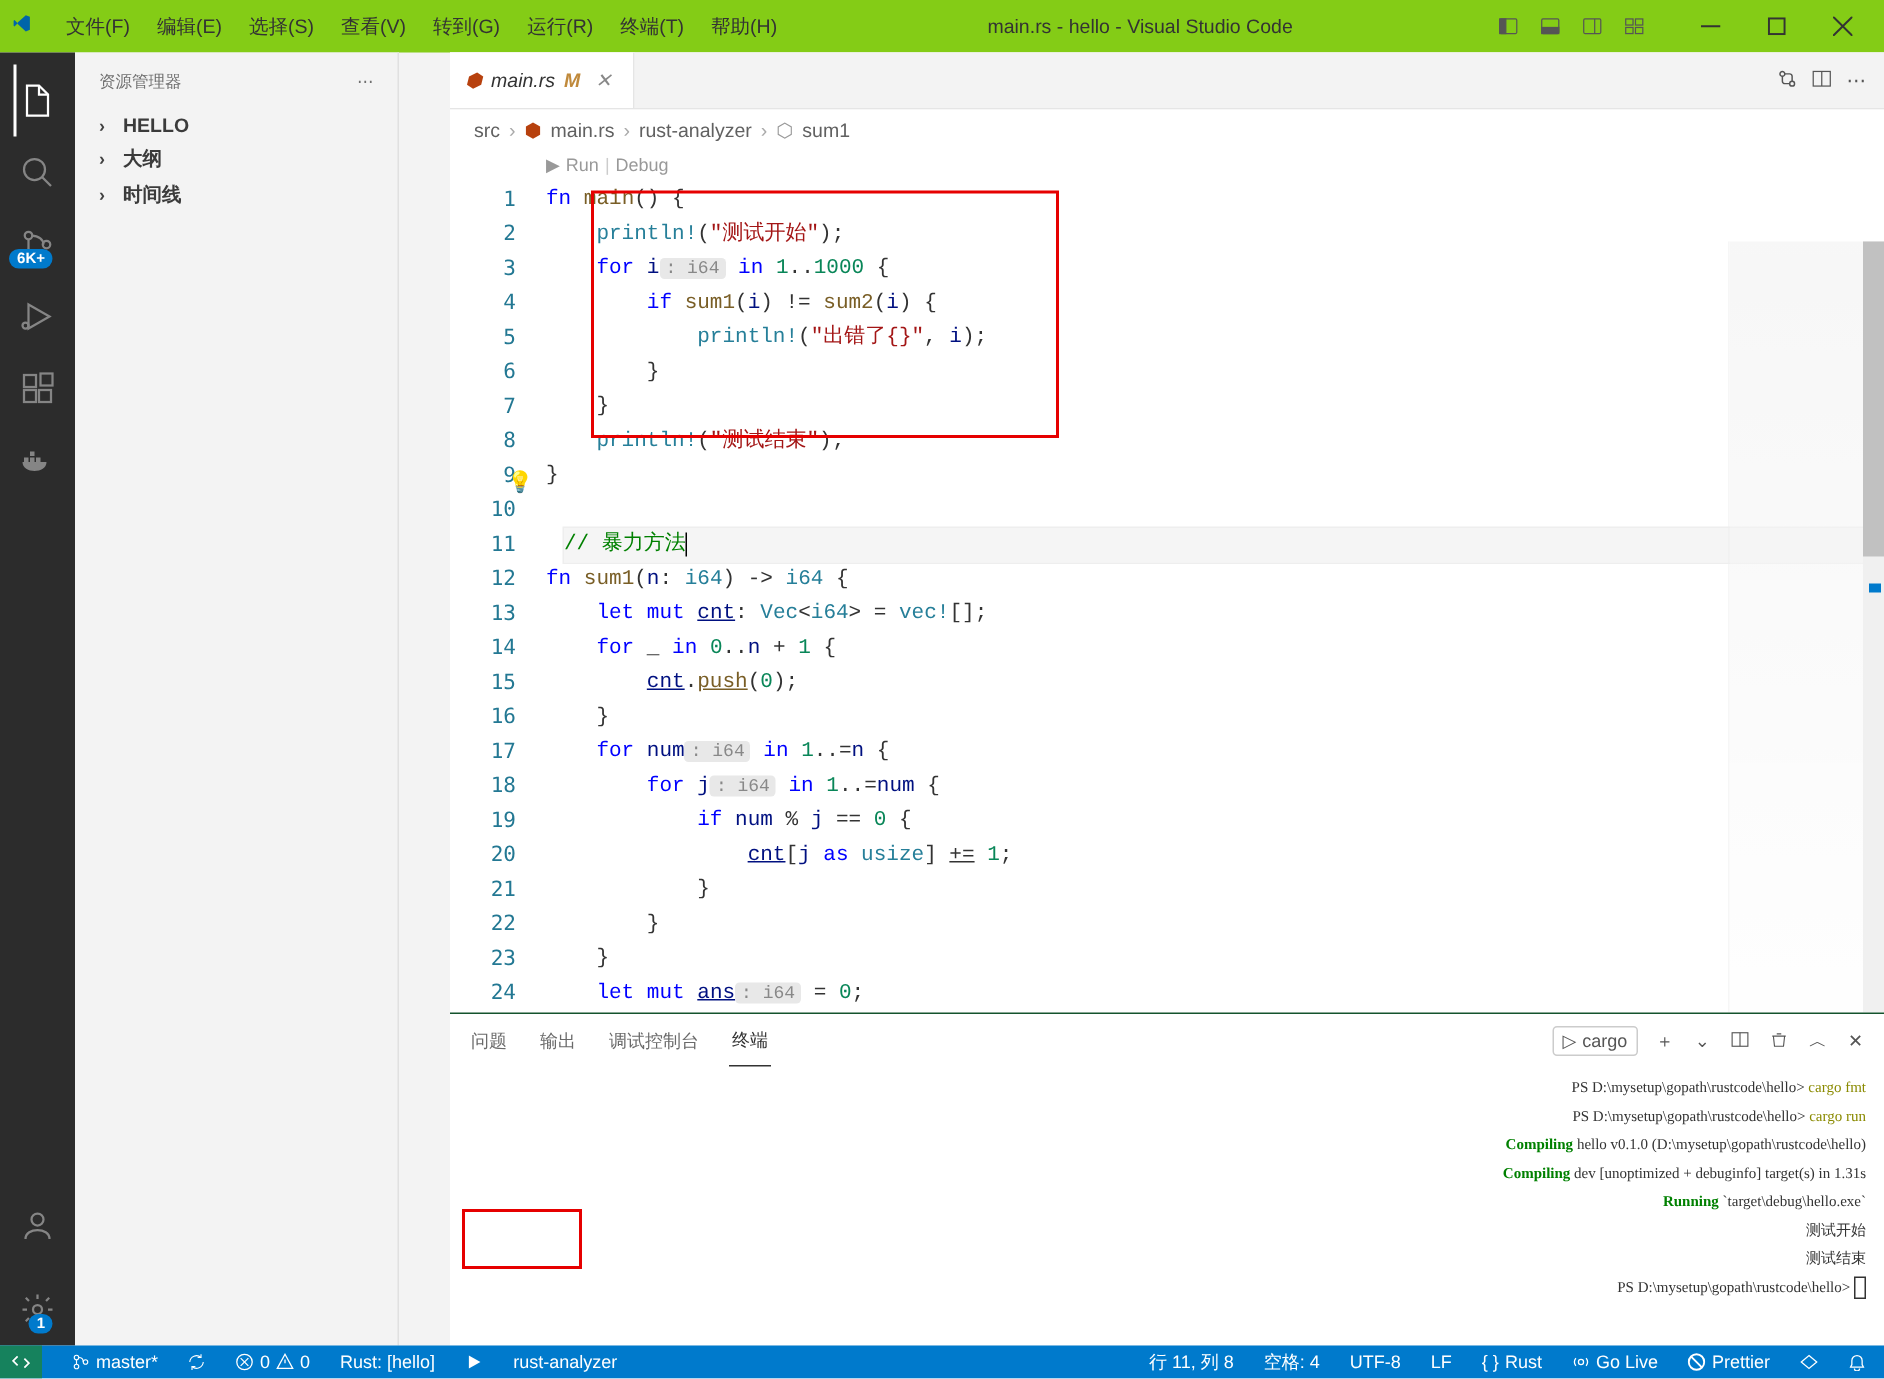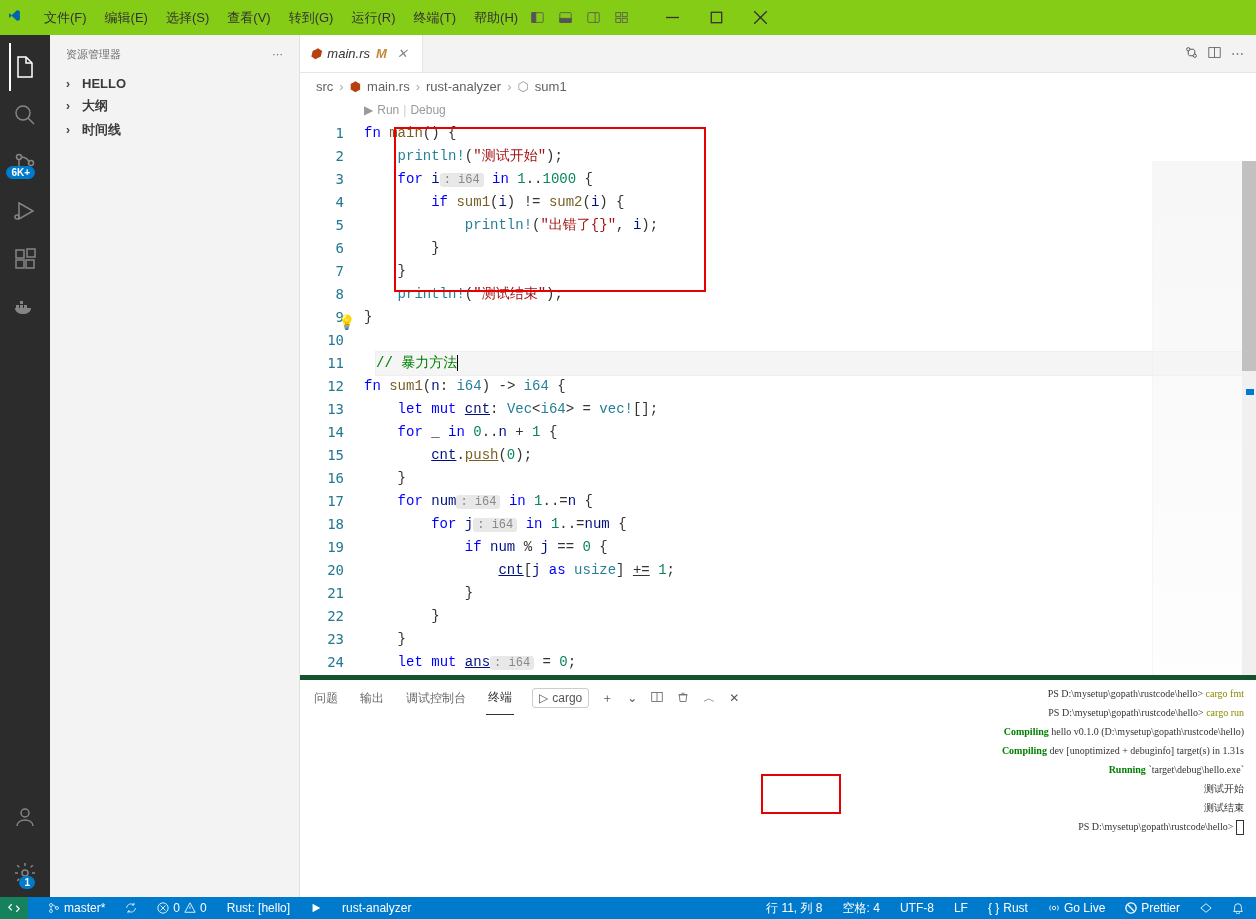--- a/index.html
+++ b/index.html
@@ -18,21 +18,21 @@
 
 
 .activitybar { position: absolute; left: 0; top: 35px; width: 50px; height: 862px; background: #2c2c2c; display: flex; flex-direction: column; align-items: center; padding-top: 8px; }
 .activitybar .act-item { width: 32px; height: 48px; display: flex; align-items: center; justify-content: center; cursor: pointer; color: #858585; position: relative; }
 .activitybar .act-item.active { color: #fff; }
 .activitybar .act-item.active::before { content: ""; position: absolute; left: 0; top: 0; width: 2px; height: 100%; background: #fff; }
 .activitybar .act-bottom { margin-top: auto; margin-bottom: 8px; }
 .act-badge { position: absolute; bottom: 8px; right: 6px; background: #007acc; color: #fff; border-radius: 10px; font-size: 10px; padding: 1px 5px; font-weight: bold; }
 
 
-.sidebar { position: absolute; left: 50px; top: 35px; width: 250px; height: 862px; background: #f3f3f3; border-right: 1px solid #e0e0e0; }
+.sidebar { position: absolute; left: 50px; top: 35px; width: 216px; height: 862px; background: #f3f3f3; border-right: 1px solid #e0e0e0; }
 .sidebar-header { height: 38px; display: flex; align-items: center; padding: 0 16px; color: #6f6f6f; font-size: 11px; justify-content: space-between; }
 .sidebar-tree { font-size: 13px; }
 .tree-item { display: flex; align-items: center; padding: 3px 8px 3px 16px; cursor: pointer; color: #3b3b3b; font-weight: bold; }
 .tree-item .chevron { width: 16px; font-size: 12px; color: #424242; }
 
 
 .editor-area { position: absolute; left: 300px; top: 35px; right: 0; height: 640px; background: #ffffff; display: flex; flex-direction: column; }
 .tabs-row { height: 38px; background: #f3f3f3; display: flex; align-items: stretch; border-bottom: 1px solid #e5e5e5; }
 .tab { display: flex; align-items: center; padding: 0 10px; background: #ffffff; border-right: 1px solid #e5e5e5; gap: 6px; cursor: pointer; font-style: italic; }
 .tab .file-icon { color: #b7410e; }
@@ -67,21 +67,21 @@
 
 .red-box1 { position: absolute; border: 2px solid #e60000; left: 36px; top: 28px; width: 312px; height: 165px; pointer-events: none; }
 .lightbulb { position: absolute; left: -20px; top: 213px; color: #ddb100; }
 
 .minimap { position: absolute; right: 14px; top: 62px; width: 90px; height: 560px; opacity: 0.5; background: linear-gradient(#f0f0f0, #fff); border-left: 1px solid #eee; pointer-events: none; }
 .editor-scrollbar { position: absolute; right: 0; top: 62px; width: 14px; height: 575px; background: #f0f0f0; }
 .editor-scrollbar .thumb { position: absolute; top: 0; width: 14px; height: 210px; background: #c1c1c1; }
 .overview-mark { position: absolute; right: 2px; width: 8px; height: 6px; background: #007acc; }
 
 
-.panel { position: absolute; left: 300px; top: 675px; right: 0; height: 222px; background: #ffffff; border-top: 5px solid #14532d; display: flex; flex-direction: row; }
+.panel { position: absolute; left: 300px; top: 675px; right: 0; height: 222px; background: #ffffff; border-top: 1px solid #14532d; display: flex; flex-direction: column; }
 .panel-tabs { height: 36px; display: flex; align-items: center; padding: 0 12px; gap: 18px; color: #6a6a6a; font-size: 12px; }
 .panel-tab { padding: 8px 2px; cursor: pointer; }
 .panel-tab.active { color: #333; border-bottom: 1px solid #333; }
 .panel-actions { margin-left: auto; display: flex; align-items: center; gap: 10px; color: #555; }
 .panel-actions .pa { cursor: pointer; padding: 2px; }
 .terminal-body { flex: 1; padding: 4px 12px; font-family: Liberation Serif, serif; font-size: 10px; line-height: 19px; color: #333; overflow: hidden; position: relative; text-align: right; }
 .term-line { white-space: pre; }
 .ps-prompt { color: #333; }
 .term-cmd { color: #8a8a00; }
 .term-green { color: #008000; font-weight: bold; }
@@ -109,20 +109,21 @@
   <div class="menus">
     <span class="menu-item">文件(F)</span>
     <span class="menu-item">编辑(E)</span>
     <span class="menu-item">选择(S)</span>
     <span class="menu-item">查看(V)</span>
     <span class="menu-item">转到(G)</span>
     <span class="menu-item">运行(R)</span>
     <span class="menu-item">终端(T)</span>
     <span class="menu-item">帮助(H)</span>
   </div>
+  <div class="title-center">main.rs - hello - Visual Studio Code</div>
   <div class="layout-icons">
     <span class="icon-btn">
         <svg viewBox="0 0 16 16" stroke="#555" fill="none">
           <rect x="1" y="2" width="14" height="12" rx="1"></rect>
           <rect x="1" y="2" width="5" height="12" fill="#555"></rect>
         </svg>
       </span>
     <span class="icon-btn">
         <svg viewBox="0 0 16 16" stroke="#555" fill="none">
           <rect x="1" y="2" width="14" height="12" rx="1"></rect>

